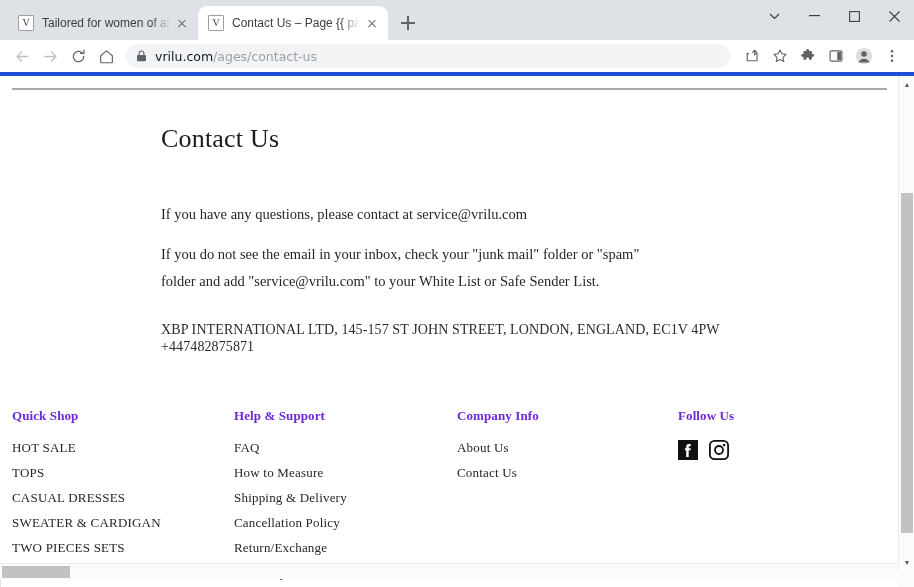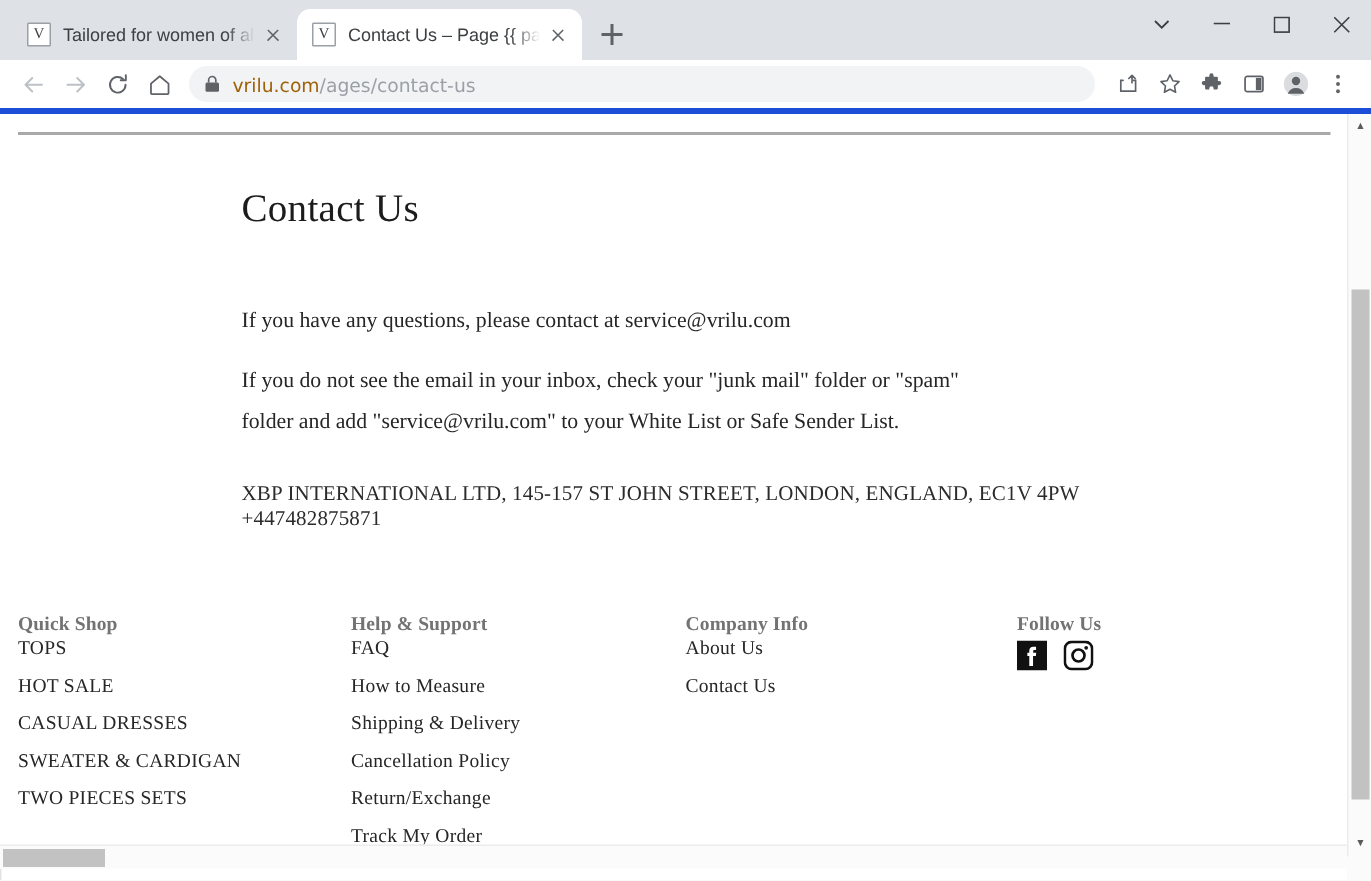--- a/index.html
+++ b/index.html
@@ -140,21 +140,21 @@
     min-width: 0;
   }
   .lock-icon { margin-right: 8px; display: flex; align-items: center; color: #5f6368; }
   .url {
     font-size: 12.5px;
     color: #9aa0a6;
     white-space: nowrap;
     overflow: hidden;
     font-family: "DejaVu Sans", sans-serif;
   }
-  .url .host { color: #a16207; }
+  .url .host { color: #0f172a; }
   .toolbar-right { display: flex; align-items: center; flex: 0 0 auto; }
 
   
   .viewport {
     flex: 1 1 auto;
     background: #ffffff;
     position: relative;
     overflow: hidden;
     border-top: 4px solid #1d4ed8;
   }
@@ -224,21 +224,22 @@
   }
   .fcol { font-family: "Liberation Serif", serif; }
   .fcol-1 { margin-left: 12px; width: 222px; }
   .fcol-2 { width: 223px; }
   .fcol-3 { width: 221px; }
   .fcol-4 { width: 200px; }
 
   .fhead {
     font-size: 13px;
     font-weight: bold;
-    color: #737373;
+    color: #6d28d9;
+    margin-bottom: 16px;
     letter-spacing: .1px;
   }
   .flink {
     display: block;
     font-size: 13px;
     color: #262626;
     margin-bottom: 9px;
     letter-spacing: .2px;
   }
   .social { display: flex; gap: 11px; margin-top: 3px; }
@@ -421,22 +422,22 @@
         <div class="addr">
           <div>XBP INTERNATIONAL LTD, 145-157 ST JOHN STREET, LONDON, ENGLAND, EC1V 4PW</div>
           <div>+447482875871</div>
         </div>
       </div>
 
       <div class="footer">
 
         <div class="fcol fcol-1">
           <div class="fhead">Quick Shop</div>
+          <a class="flink">HOT SALE</a>
           <a class="flink">TOPS</a>
-          <a class="flink">HOT SALE</a>
           <a class="flink">CASUAL DRESSES</a>
           <a class="flink">SWEATER &amp; CARDIGAN</a>
           <a class="flink">TWO PIECES SETS</a>
         </div>
 
         <div class="fcol fcol-2">
           <div class="fhead">Help &amp; Support</div>
           <a class="flink">FAQ</a>
           <a class="flink">How to Measure</a>
           <a class="flink">Shipping &amp; Delivery</a>

